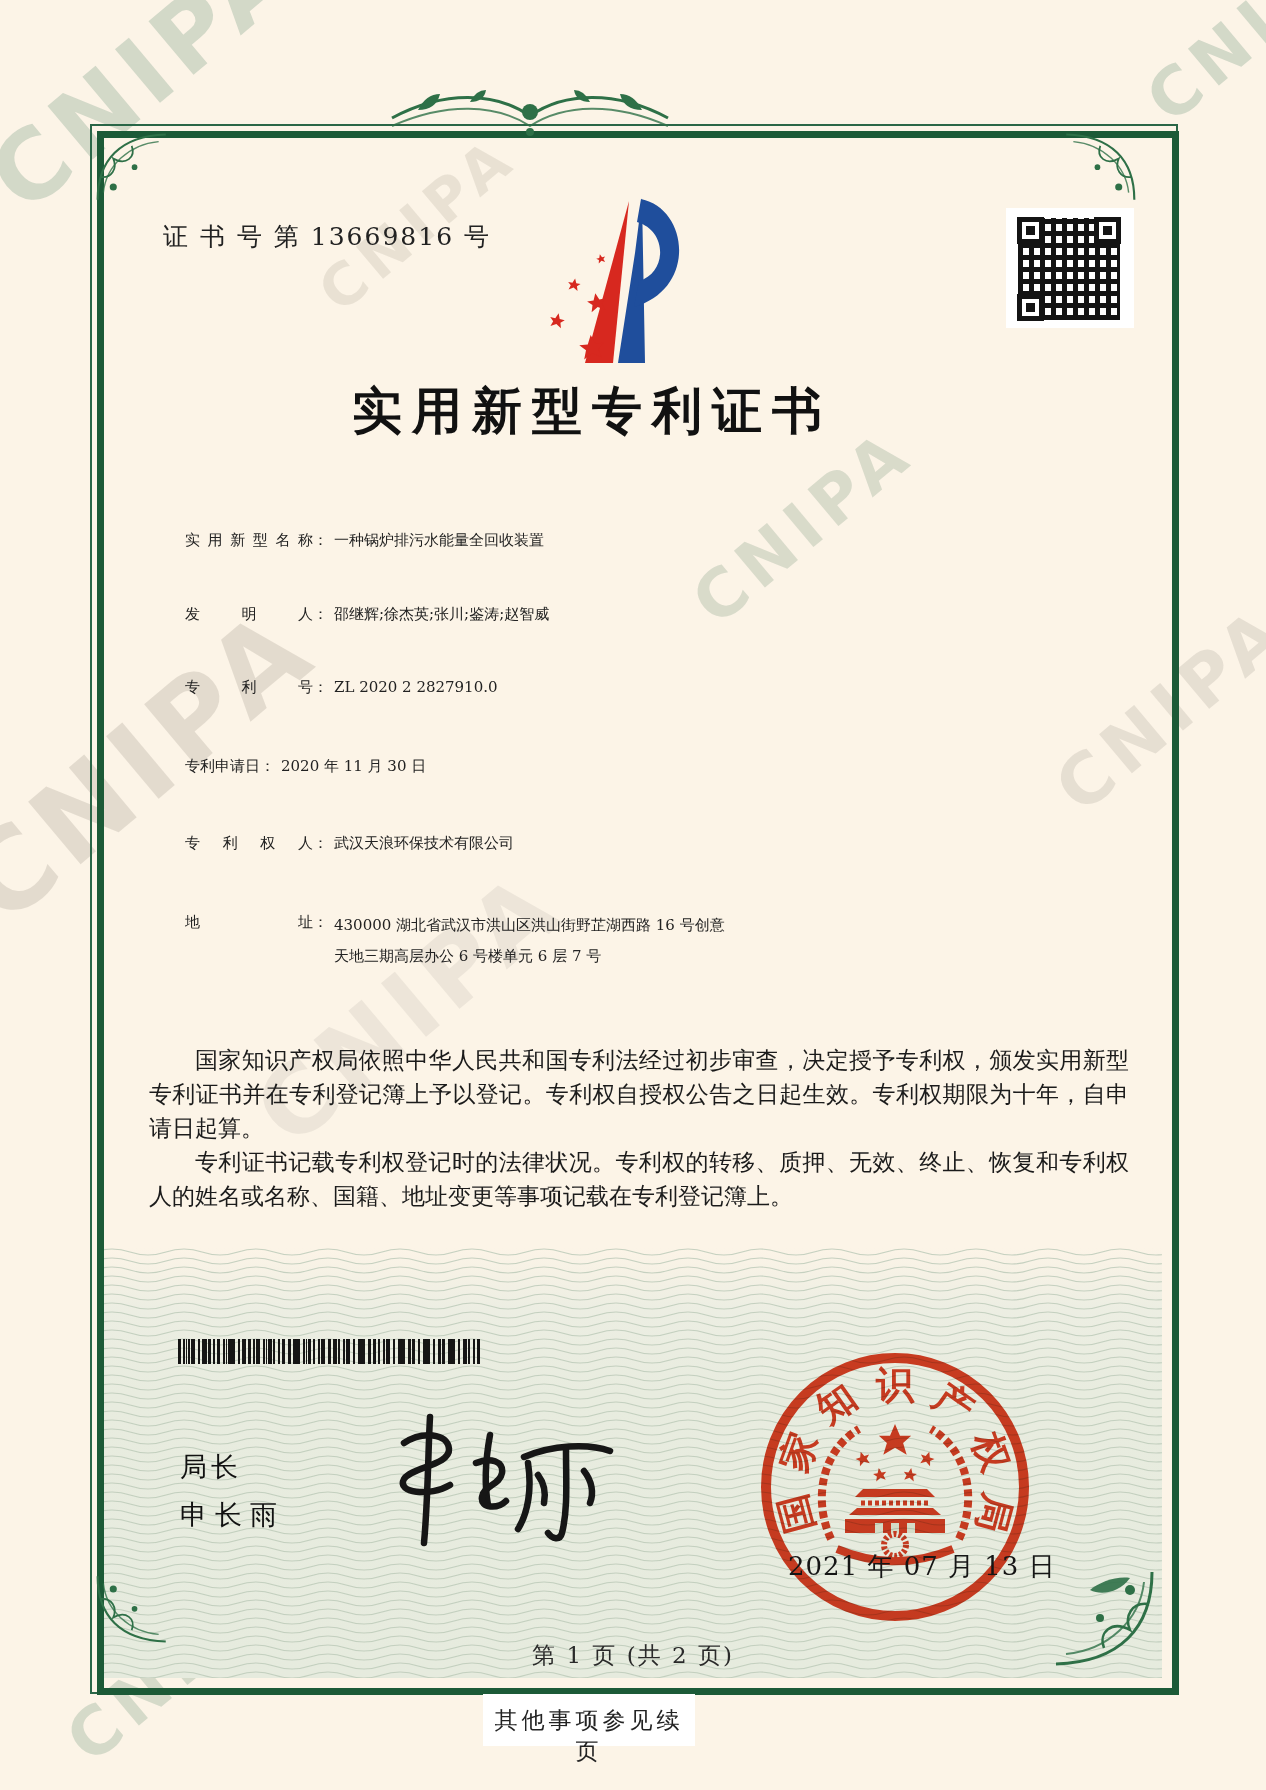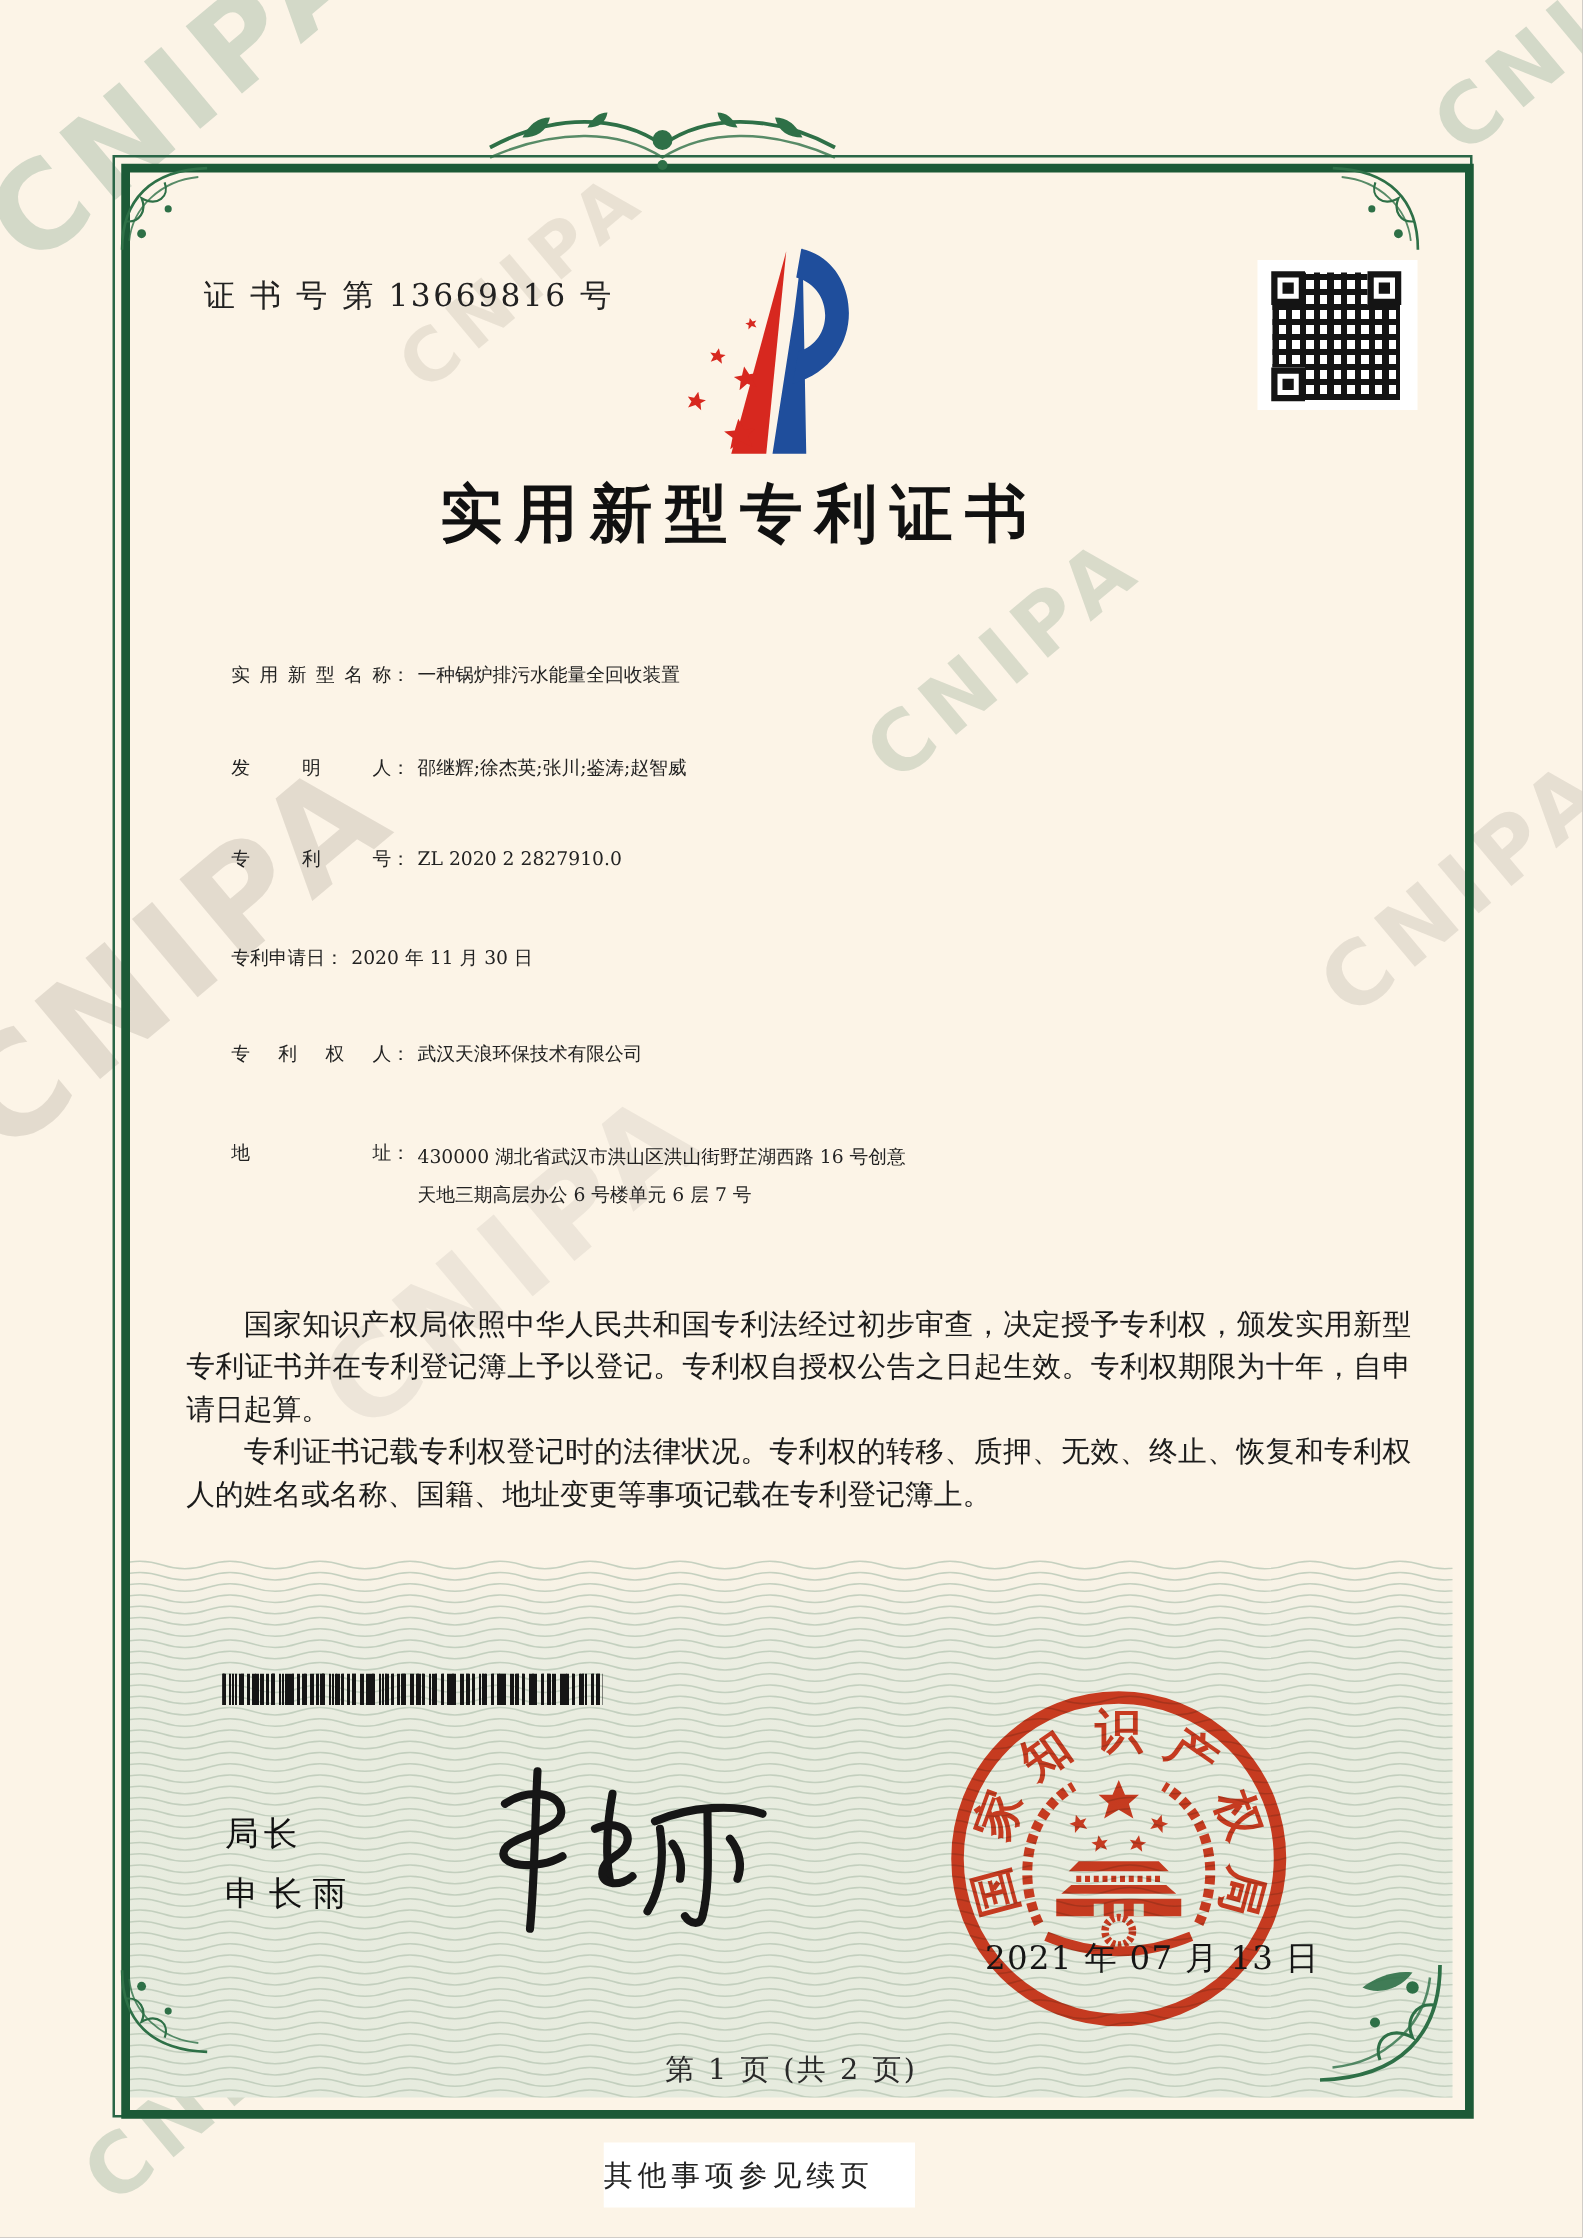--- a/index.html
+++ b/index.html
@@ -78,21 +78,21 @@
   .director-title{position:absolute; z-index:5; left:180px; top:1449px; font-size:27px; letter-spacing:4px; color:#111;
     font-family:"DejaVu Sans","Liberation Sans",sans-serif;}
   .director-name{position:absolute; z-index:5; left:180px; top:1497px; font-size:27px; letter-spacing:8px; color:#111;
     font-family:"DejaVu Sans","Liberation Sans",sans-serif;}
   .signature{position:absolute; z-index:6; left:352px; top:1405px;}
   
   .seal{position:absolute; z-index:6; left:755px; top:1347px; opacity:0.95; mix-blend-mode:multiply;}
   .seal-date{position:absolute; z-index:7; left:788px; top:1549px; font-size:26px; letter-spacing:1px; color:#151515; white-space:nowrap;}
   
   .page-indicator{position:absolute; z-index:5; left:90px; top:1640px; width:1086px; text-align:center; font-size:23px; letter-spacing:2px; color:#2a2a2a;}
-  .cont-box{position:absolute; z-index:4; left:483px; top:1694px; width:249px; height:52px; background:#ffffff; margin-top:20px;}
+  .cont-box{position:absolute; z-index:4; left:483px; top:1694px; width:212px; height:52px; background:#ffffff; text-align:center;}
   .cont-box span{display:inline-block; margin-top:11px; font-size:23px; letter-spacing:4px; color:#222;}
   
   .garland{position:absolute; z-index:8; left:384px; top:80px;}
   .corner{position:absolute; z-index:8;}
   .c-tl{left:92px;  top:126px;}
   .c-tr{left:1062px;top:126px;  transform:scaleX(-1);}
   .c-bl{left:92px;  top:1572px; transform:scaleY(-1);}
   .c-br{left:1050px;top:1566px; transform:scale(-1,-1);}
 </style>
 </head>

